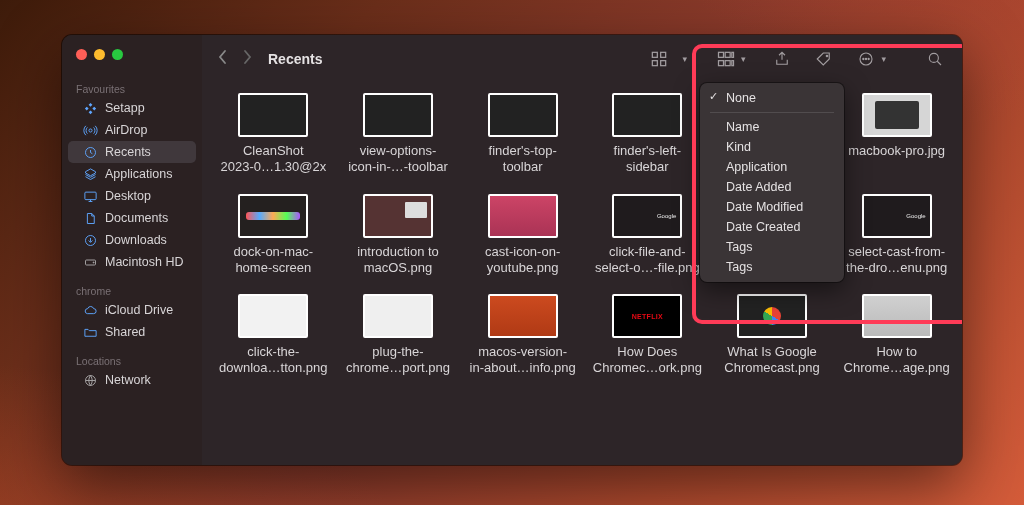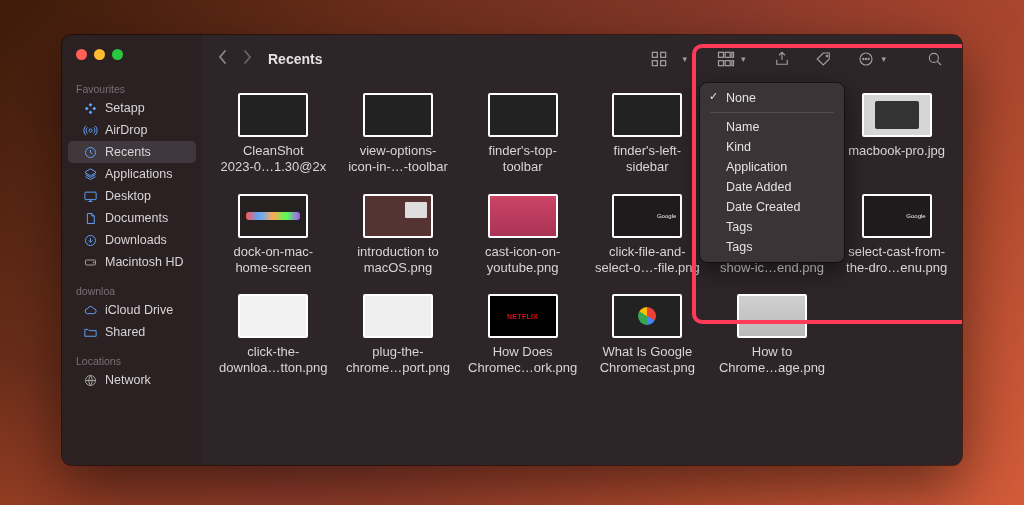--- a/index.html
+++ b/index.html
@@ -311,21 +311,21 @@
     <div class="sidebar-item">
       <span class="sidebar-icon">
           <svg class="disk" viewBox="0 0 24 24">
             <rect x="4" y="8" width="16" height="8" rx="1.5"></rect>
             <circle cx="17" cy="12" r="0.8" fill="currentColor"></circle>
           </svg>
         </span>
       <span class="sidebar-label">Macintosh HD</span>
     </div>
 
-    <div class="sidebar-section-title" style="margin-top:8px">downloa</div>
+    <div class="sidebar-section-title" style="margin-top:8px">chrome</div>
 
     <div class="sidebar-item">
       <span class="sidebar-icon">
           <svg viewBox="0 0 24 24">
             <path d="M7 17a4 4 0 0 1 .5-7.97A5 5 0 0 1 17 9a3.5 3.5 0 0 1 0 8H7z"></path>
           </svg>
         </span>
       <span class="sidebar-label">iCloud Drive</span>
     </div>
 
@@ -426,20 +426,21 @@
 
     <div class="group-highlight" style="left:490px; width:300px; height:280px;"></div>
 
     <div class="dropdown" style="left:498px;">
       <div class="dropdown-item checked">None</div>
       <div class="dropdown-separator"></div>
       <div class="dropdown-item">Name</div>
       <div class="dropdown-item">Kind</div>
       <div class="dropdown-item">Application</div>
       <div class="dropdown-item">Date Added</div>
+      <div class="dropdown-item">Date Modified</div>
       <div class="dropdown-item">Date Created</div>
       <div class="dropdown-item">Tags</div>
       <div class="dropdown-item">Tags</div>
     </div>
 
     <div class="content">
       <div class="file-grid" id="file-grid">
 
       <div class="file-item">
             <div class="thumb">
@@ -532,20 +533,27 @@
           </div>
           <div class="file-item">
             <div class="thumb">
               <div class="thumb-inner th-twocol"></div>
             </div>
             <div class="file-label">plug-the-
 chrome…port.png</div>
           </div>
           <div class="file-item">
             <div class="thumb">
+              <div class="thumb-inner th-orange"></div>
+            </div>
+            <div class="file-label">macos-version-
+in-about…info.png</div>
+          </div>
+          <div class="file-item">
+            <div class="thumb">
               <div class="thumb-inner th-netflix"></div>
             </div>
             <div class="file-label">How Does
 Chromec…ork.png</div>
           </div>
           <div class="file-item">
             <div class="thumb">
               <div class="thumb-inner th-chromeimg"></div>
             </div>
             <div class="file-label">What Is Google

